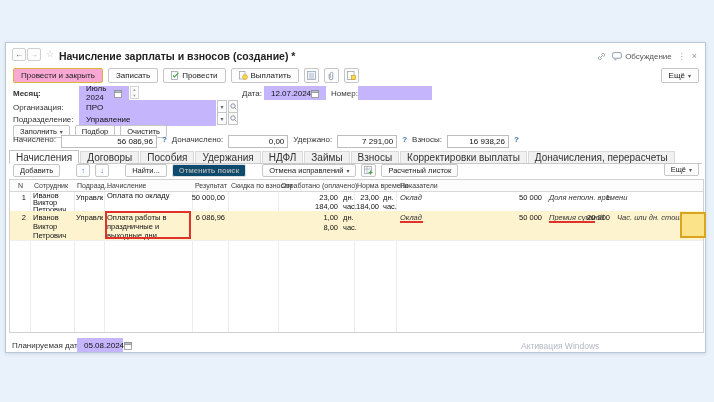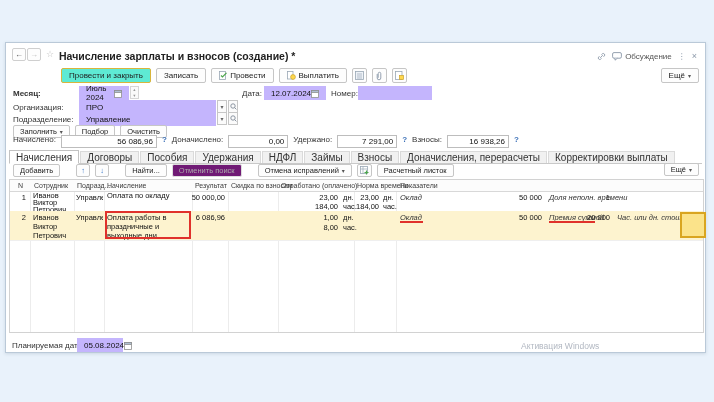--- a/index.html
+++ b/index.html
@@ -5,24 +5,24 @@
   html,body{margin:0;padding:0;}
   body{width:714px;height:402px;background:#e9f2fb;font-family:"Liberation Sans",sans-serif;position:relative;overflow:hidden;color:#1a1a1a;-webkit-font-smoothing:antialiased;}
   .window{position:absolute;left:5px;top:42px;width:701px;height:311px;background:#fff;border:1px solid #bac9d8;box-sizing:border-box;box-shadow:0 1px 3px rgba(120,140,160,.25);}
   .lbl{position:absolute;font-size:8px;color:#333;white-space:nowrap;}
   .navbtn{position:absolute;width:14px;height:13px;border:1px solid #cfcfcf;border-radius:2px;background:#fdfdfd;font-size:8px;line-height:11px;text-align:center;color:#555;box-sizing:border-box;}
   .navbtn.dis{color:#c0c0c0;}
   .title{position:absolute;left:53px;top:7px;font-size:10.5px;font-weight:bold;color:#222;white-space:nowrap;}
   .star{position:absolute;left:40px;top:6px;font-size:9px;color:#c3c3c3;}
   .cmdbar{position:absolute;left:7px;top:25px;height:15px;display:flex;gap:5px;align-items:center;}
   .btn{display:inline-flex;align-items:center;justify-content:center;gap:3px;background:#fdfdfd;border:1px solid #c6c6c6;border-radius:2px;font-size:8px;height:15px;box-sizing:border-box;padding:0 7px;color:#222;white-space:nowrap;}
-  .btn.primary{background:#5eead4;border-color:#d9b53c;margin-left:48px;}
+  .btn.primary{background:#f9a8d4;border-color:#d9b53c;}
   .btn.icononly{width:15px;padding:0;}
   .btn.small{height:13px;padding:4px 6px;font-size:7.5px;}
-  .btn.dis{color:#ababab;border-color:#dedede;background:#701a75;}
+  .btn.dis{color:#ababab;border-color:#dedede;background:#0c4a6e;font-weight:bold;}
   .caret{font-size:6px;color:#555;}
   .topicons{position:absolute;top:8px;right:8px;display:flex;gap:6px;align-items:center;font-size:8px;color:#555;}
   .more-top{position:absolute;right:6px;top:25px;}
   .field{position:absolute;height:13px;border:7px solid #c4b5fd;background:#fff;font-size:8px;box-sizing:border-box;display:flex;align-items:center;padding:0 0;color:#111;}
   .field .cal{margin-left:auto;}
   .minibtn{position:absolute;width:10px;height:13px;border:1px solid #c6c6c6;background:#fbfbfb;box-sizing:border-box;font-size:6px;color:#666;display:flex;align-items:center;justify-content:center;}
   .spin{position:absolute;width:9px;height:13px;border:1px solid #d5d5d5;box-sizing:border-box;display:flex;flex-direction:column;background:#fafafa;}
   .spin span{flex:1;font-size:4.5px;line-height:5px;text-align:center;color:#9a9a9a;}
   .fillrow{position:absolute;left:7px;top:82px;display:flex;gap:5px;}
   .totals{position:absolute;left:7px;top:92px;height:13px;display:flex;align-items:flex-start;gap:5px;font-size:8px;color:#333;}
@@ -225,22 +225,22 @@
   </div>
 
   <div class="tabstrip">
     <span class="tab active">Начисления</span>
     <span class="tab">Договоры</span>
     <span class="tab">Пособия</span>
     <span class="tab">Удержания</span>
     <span class="tab">НДФЛ</span>
     <span class="tab">Займы</span>
     <span class="tab">Взносы</span>
+    <span class="tab">Корректировки выплаты</span>
     <span class="tab">Доначисления, перерасчеты</span>
-    <span class="tab">Корректировки выплаты</span>
   </div>
 
   <div class="toolbar">
     <span class="btn small">
         <span>Добавить</span>
       </span>
     <span class="gap"></span>
     <span class="btn small icononly" style="width:14px;color:#2e71c7;font-weight:bold;">
         <span>↑</span>
       </span>

